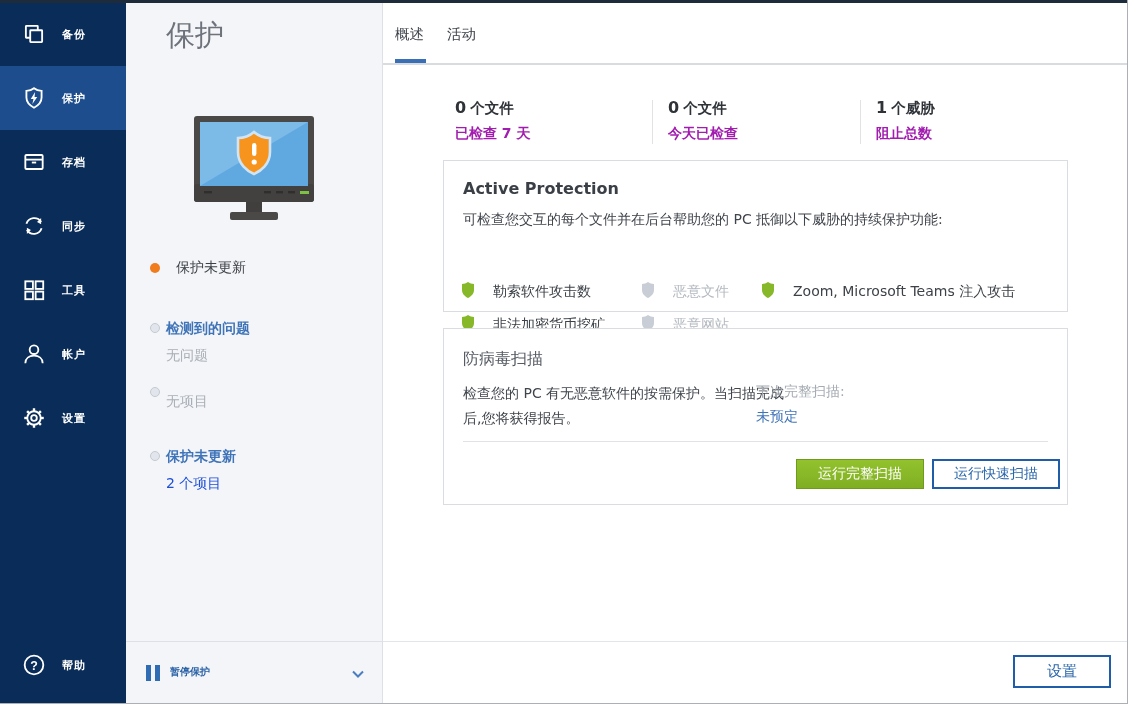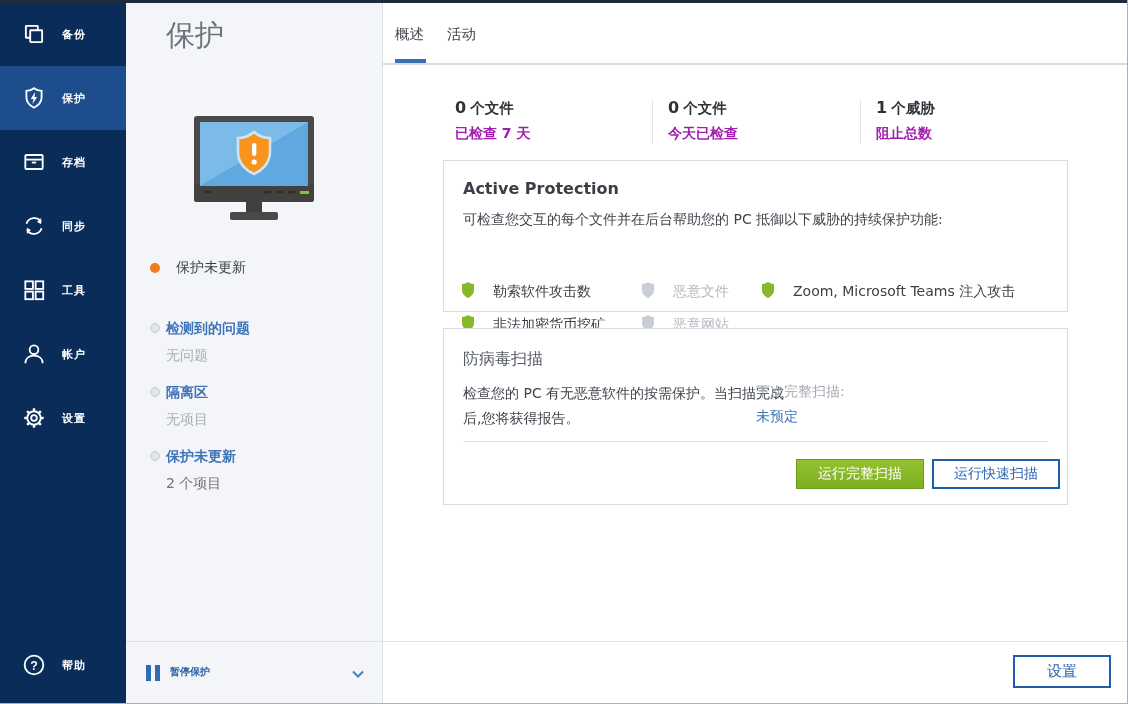--- a/index.html
+++ b/index.html
@@ -24,21 +24,21 @@
   .panel-title{position:absolute;left:40px;top:16px;font-size:29px;color:#6e737b;font-weight:400;}
   .monitor{position:absolute;left:64px;top:116px;}
   .alert-row{position:absolute;left:24px;top:259px;display:flex;align-items:center;}
   .alert-dot{width:10px;height:10px;border-radius:50%;background:#f07c1c;flex:0 0 auto;}
   .alert-lb{margin-left:16px;font-size:14px;color:#3d4147;}
   .st-item{position:absolute;left:24px;width:210px;}
   .st-bullet{position:absolute;left:0;top:3px;width:10px;height:10px;border-radius:50%;background:#e2e6ec;border:1px solid #c4cad3;}
   .st-link{margin-left:16px;font-size:14px;color:#3f74b8;cursor:pointer;font-weight:bold;}
   .st-sub{margin-left:16px;font-size:14px;margin-top:9px;}
   .st-sub.muted{color:#a9aeb5;}
-  .st-sub.dark{color:#737373;}
+  .st-sub.dark{color:#1d4ed8;}
   .panel-footer{position:absolute;left:0;right:0;bottom:0;height:62px;border-top:1px solid #dde1e7;cursor:pointer;}
   .pause-ic{position:absolute;left:20px;top:23px;width:14px;height:16px;}
   .pause-ic i{position:absolute;top:0;width:5px;height:16px;background:#2f6cb3;}
   .pause-ic i:first-child{left:0;} .pause-ic i:last-child{right:0;}
   .pause-lb{position:absolute;left:44px;top:23px;font-size:10px;color:#2b62a6;font-weight:bold;}
   .panel-chevron{position:absolute;right:16px;top:24px;}
 
   
   .main{position:absolute;left:383px;top:0;right:0;bottom:0;background:#fff;}
   .tabs-line{position:absolute;left:0;right:0;top:63px;height:2px;background:#d8dbe0;}
@@ -216,21 +216,20 @@
     </div>
 
     <div class="st-item" style="top:320px">
       <span class="st-bullet"></span>
       <div class="st-link">检测到的问题</div>
       <div class="st-sub muted">无问题</div>
     </div>
 
     <div class="st-item" style="top:384px">
       <span class="st-bullet"></span>
-      <div class="st-link">隔离区</div>
       <div class="st-sub muted">无项目</div>
     </div>
 
     <div class="st-item" style="top:448px">
       <span class="st-bullet"></span>
       <div class="st-link">保护未更新</div>
       <div class="st-sub dark">2 个项目</div>
     </div>
 
     <div class="panel-footer">

